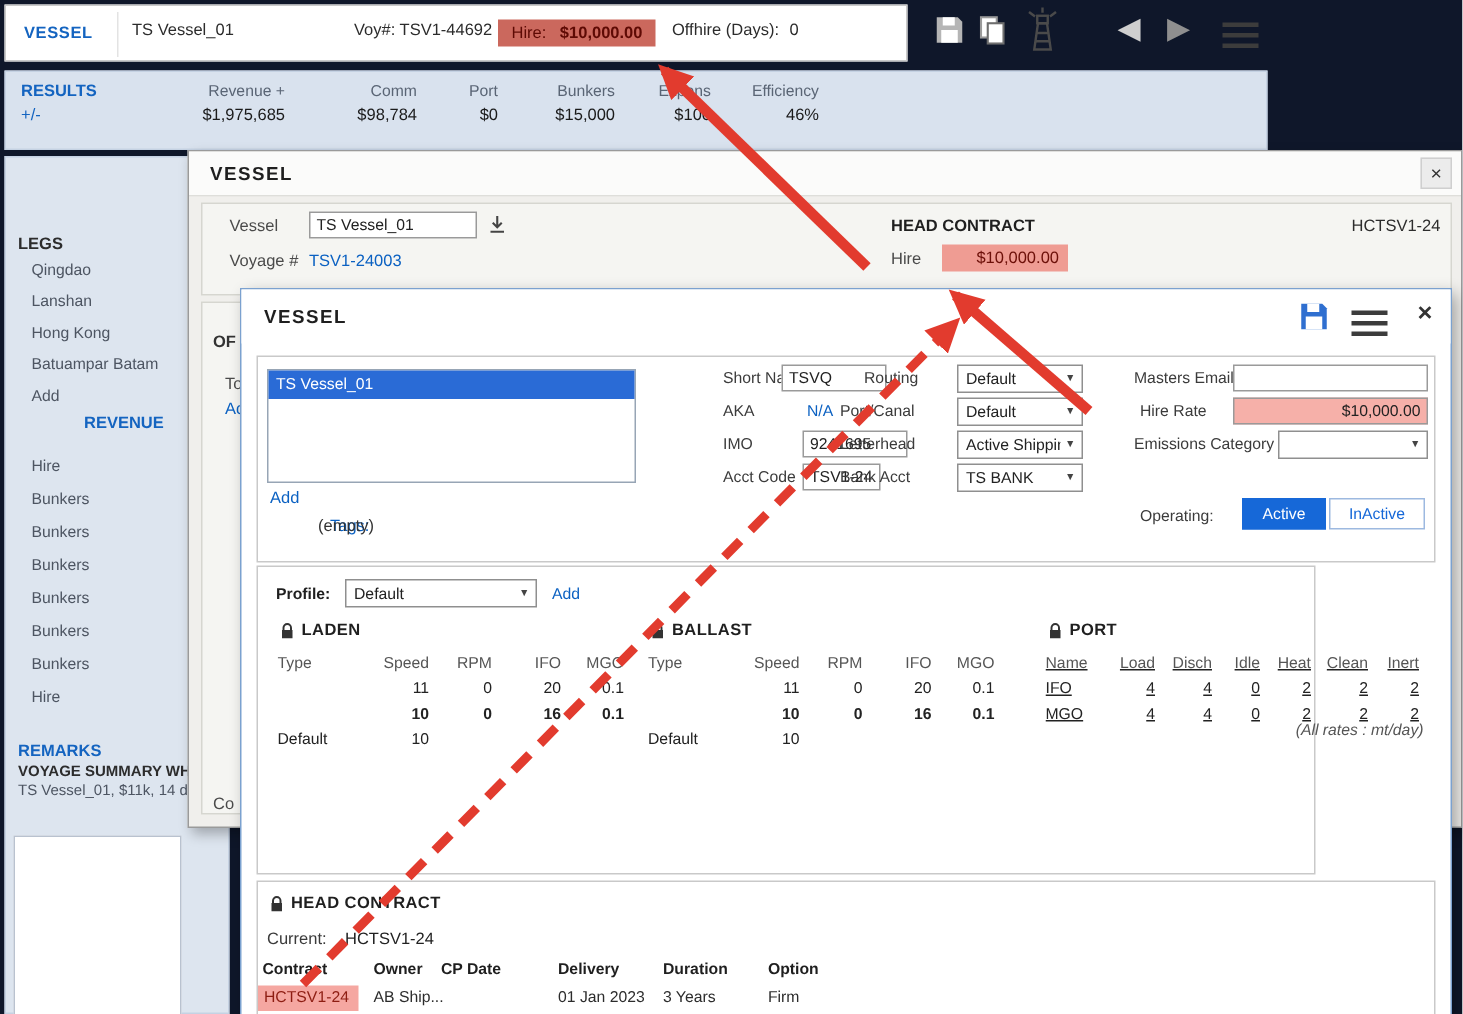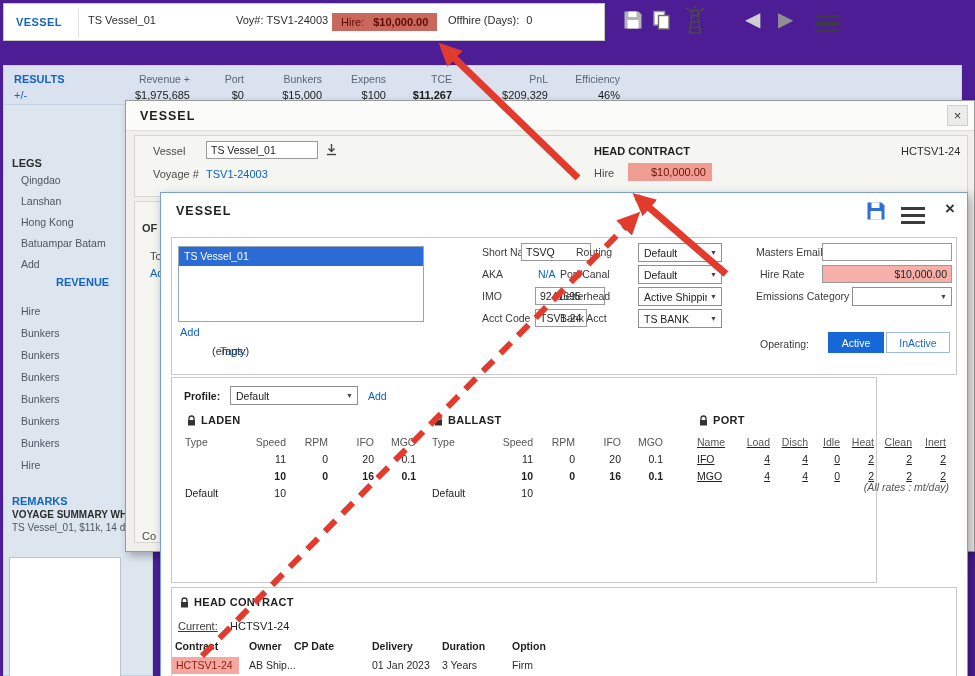--- a/index.html
+++ b/index.html
@@ -1,39 +1,39 @@
 <!DOCTYPE html>
 <html><head>
 <meta charset="utf-8">
 <style>
   * { margin:0; padding:0; box-sizing:border-box; }
   body { font-family:"Liberation Sans", sans-serif; background:#fff; }
-  .screen { position:relative; width:975px; height:676px; background:#4c1d95; overflow:hidden;
+  .screen { position:relative; width:975px; height:676px; background:#0f172a; overflow:hidden;
             font-size:11px; color:#333; }
   .link { color:#0b61c2; cursor:pointer; }
   .b { font-weight:bold; }
 
   
   .topbar-box { position:absolute; left:3px; top:3px; width:602px; height:38px;
                 border:1px solid #c9c9c9; background:#fff; }
   .tb-app { position:absolute; left:12px; top:12px; color:#1464c0; font-weight:bold; letter-spacing:.4px; }
   .tb-sep { position:absolute; left:74px; top:4px; width:1px; height:30px; background:#e3e3e3; }
   .tb-name { position:absolute; left:84px; top:10px; color:#2c2c2c; }
   .tb-voy  { position:absolute; left:232px; top:10px; color:#2c2c2c; }
   .tb-hire { position:absolute; left:328px; top:9px; background:#cb685d; color:#5e0a04;
              padding:3px 9px; display:inline-flex; gap:9px; }
   .tb-hire .val { font-weight:bold; }
   .tb-off  { position:absolute; left:444px; top:10px; color:#2c2c2c; display:inline-flex; gap:7px; }
   .icon-btn { position:absolute; cursor:pointer; }
   .nav-glyph { font-size:20px; line-height:20px; }
   .menu-icon div { width:24px; height:3px; background:#3c3c3c; margin:4px 0; }
 
   
-  .results { position:absolute; left:3px; top:47px; width:959px; height:53px;
-             background:#d9e2ee; border:1px solid #c5d2e3; display:flex; padding:7px 6px 0 10px;margin-top:18px; }
+  .results { position:absolute; left:3px; top:47px; width:842px; height:53px;
+             background:#d9e2ee; border:1px solid #c5d2e3; display:flex; padding:7px 6px 0 10px; }
   .res-head { width:86px; }
   .res-title { color:#1464c0; font-weight:bold; }
   .res-sign { color:#1464c0; margin-top:4px; }
   .metric { text-align:right; padding-right:10px; }
   .m-label { color:#5a6575; font-size:10.5px; }
   .m-value { color:#1b1b1b; margin-top:4px; }
 
   
   .leftpanel { position:absolute; left:3px; top:104px; width:150px; height:572px;
                background:#dde5ef; border:1px solid #c5d2e3; }
@@ -98,21 +98,21 @@
 </style>
 </head>
 <body>
 
 <div class="screen">
 
   <div class="topbar-box">
     <span class="tb-app">VESSEL</span>
     <span class="tb-sep"></span>
     <span class="tb-name">TS Vessel_01</span>
-    <span class="tb-voy">Voy#: TSV1-24003</span>
+    <span class="tb-voy">Voy#: TSV1-44692</span>
     <span class="tb-hire">
       <span>Hire:</span>
       <span class="val">$10,000.00</span>
     </span>
     <span class="tb-off">
       <span>Offhire (Days):</span>
       <span>0</span>
     </span>
   </div>
 
@@ -149,39 +149,35 @@
 
   <div class="results">
     <div class="res-head">
       <div class="res-title">RESULTS</div>
       <div class="res-sign">+/-</div>
     </div>
     <div class="metric" style="width:100px;">
       <div class="m-label">Revenue +</div>
       <div class="m-value">$1,975,685</div>
     </div>
+    <div class="metric" style="width:88px;">
+      <div class="m-label">Comm</div>
+      <div class="m-value">$98,784</div>
+    </div>
     <div class="metric" style="width:54px;">
       <div class="m-label">Port</div>
       <div class="m-value">$0</div>
     </div>
     <div class="metric" style="width:78px;">
       <div class="m-label">Bunkers</div>
       <div class="m-value">$15,000</div>
     </div>
     <div class="metric" style="width:64px;">
       <div class="m-label">Expens</div>
       <div class="m-value">$100</div>
-    </div>
-    <div class="metric" style="width:66px;">
-      <div class="m-label">TCE</div>
-      <div class="m-value b">$11,267</div>
-    </div>
-    <div class="metric" style="width:96px;">
-      <div class="m-label">PnL</div>
-      <div class="m-value">$209,329</div>
     </div>
     <div class="metric" style="width:72px;">
       <div class="m-label">Efficiency</div>
       <div class="m-value">46%</div>
     </div>
   </div>
 
   <div class="leftpanel">
     <div class="lp-sec" style="top:52px;">LEGS</div>
     <div class="lp-item" style="top:69px;">Qingdao</div>
@@ -408,21 +404,21 @@
     </div>
 
     <div class="box" style="left:10px; top:394px; width:786px; height:120px;">
       <div class="sec-title" style="left:8px; top:8px;">
         <svg width="9" height="11" viewBox="0 0 9 11">
             <path d="M2 5 V3.5 a2.5 2.5 0 0 1 5 0 V5" fill="none" stroke="#333" stroke-width="1.3"></path>
             <rect x="1" y="5" width="7" height="5.5" fill="#333"></rect>
           </svg>
         <span>HEAD CONTRACT</span>
       </div>
-      <span class="f-lbl" style="left:6px; top:32px; font-size:11px;text-decoration:underline;">Current:</span>
+      <span class="f-lbl" style="left:6px; top:32px; font-size:11px;">Current:</span>
       <span class="f-lbl" style="left:58px; top:32px; font-size:11px; color:#222;">HCTSV1-24</span>
 
       <span class="hc-hdr" style="left:3px; top:52px;">Contract</span>
       <span class="hc-hdr" style="left:77px; top:52px;">Owner</span>
       <span class="hc-hdr" style="left:122px; top:52px;">CP Date</span>
       <span class="hc-hdr" style="left:200px; top:52px;">Delivery</span>
       <span class="hc-hdr" style="left:270px; top:52px;">Duration</span>
       <span class="hc-hdr" style="left:340px; top:52px;">Option</span>
 
       <span class="hc-cell hc-pink" style="left:0px; top:69px;">HCTSV1-24</span>

